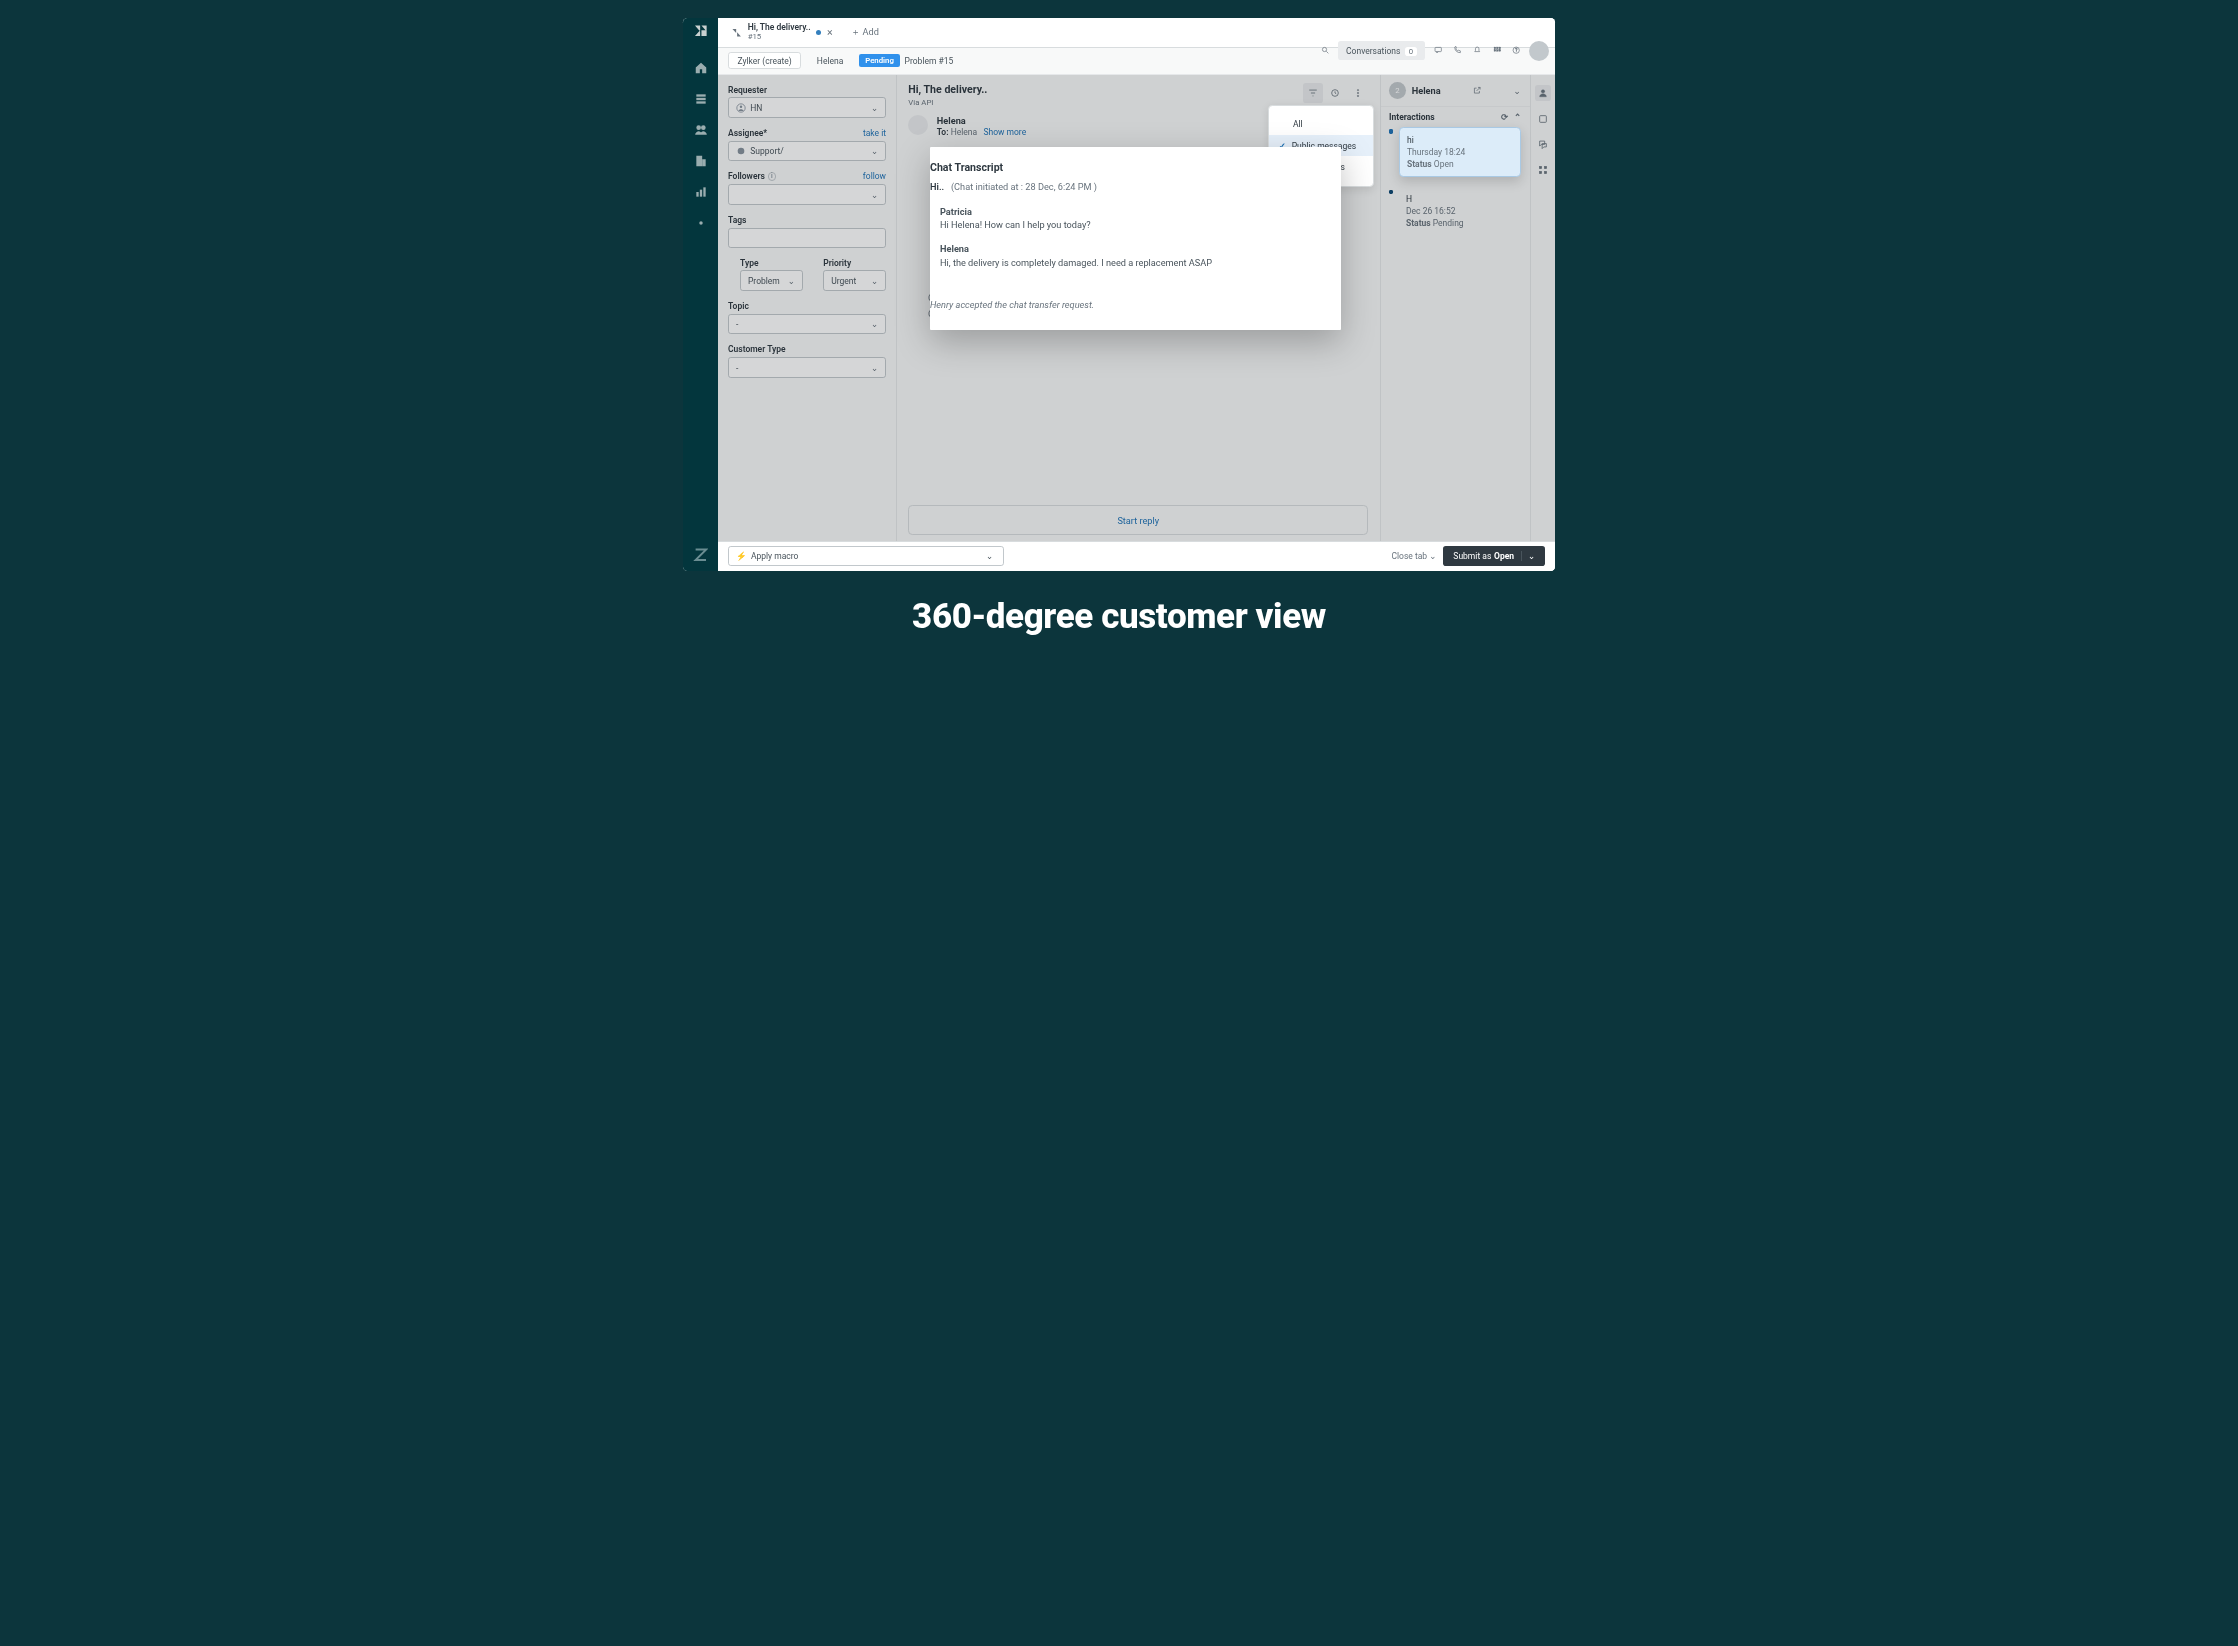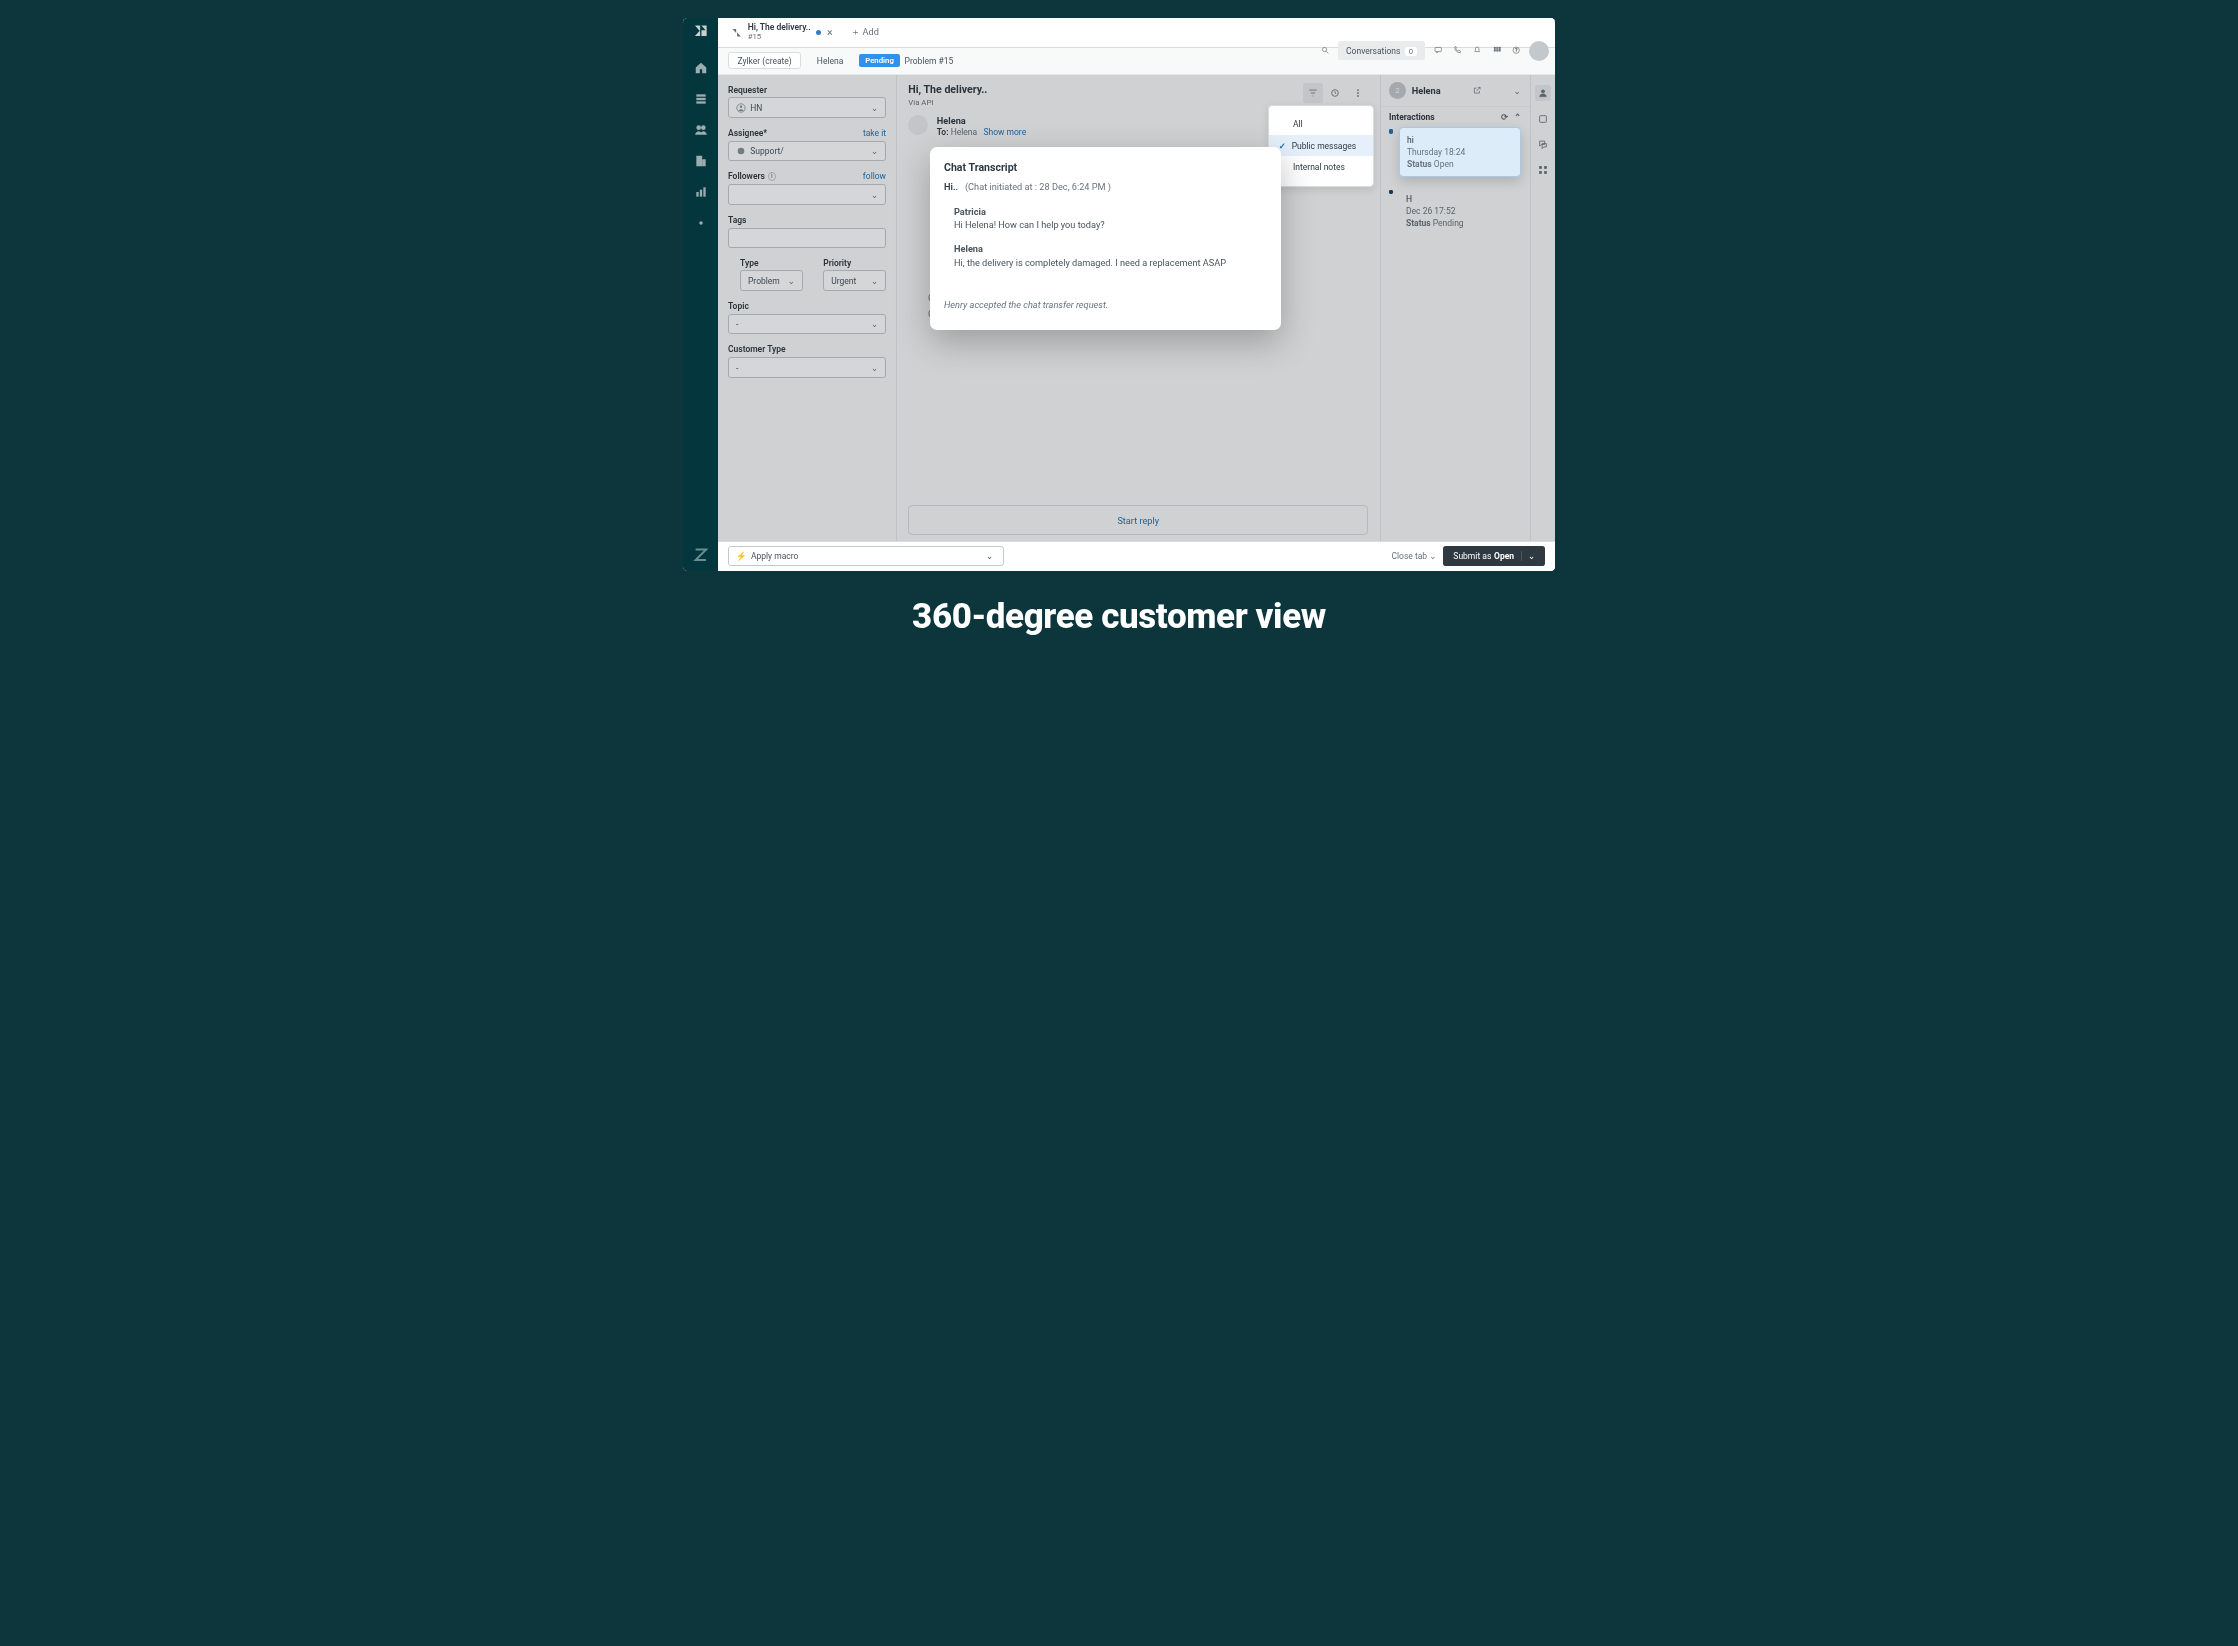--- a/index.html
+++ b/index.html
@@ -186,25 +186,25 @@
 .msg-name { font-weight: 700; font-size: 9.2px; color: #2f3941; }
 .msg-to { font-size: 8.5px; color: #68737d; margin-top: 1.4px; }
 .msg-to .label { font-weight: 600; color: #2f3941; }
 .msg-to .showmore { color: #1f73b7; margin-left: 4.3px; cursor:pointer; }
 .msg-dots { color: #68737d; font-size: 11.3px; }
 
 
 .transcript {
   position: absolute; z-index: 10;
   left: 33px; top: 72px;
-  width: 351px;
+  width: 411px;
   background: #fff;
-  border-radius: 7px;
+  border-radius: 1px;
   box-shadow: 0 11.3px 34px rgba(0,0,0,0.25);
-  padding: 14px 14px 20px;
+  padding: 14px 0 20px;
 }
 .transcript::before {
   content: "";
   position: absolute;
   top: 0; right: 0;
   width: 71px; height: 71px;
   background: transparent;
 }
 .transcript h3 { font-size: 10.6px; font-weight: 700; margin-bottom: 7px; }
 .transcript .tline { font-size: 9.2px; color: #68737d; margin-bottom: 14px; }
@@ -595,21 +595,21 @@
                 <div class="ic-status">
                   <b>Status</b>
                   <span>Open</span>
                 </div>
               </div>
             </div>
             <div class="interact-wrap" style="margin-top:10px;">
               <div class="interact-bullet" style="background:#0b4671;"></div>
               <div class="interact-card">
                 <div class="ic-title">H</div>
-                <div class="ic-time">Dec 26 17:52</div>
+                <div class="ic-time">Dec 26 16:52</div>
                 <div class="ic-status">
                   <b>Status</b>
                   <span>Pending</span>
                 </div>
               </div>
             </div>
           </div>
         </div>
 
         <div class="rrail">

